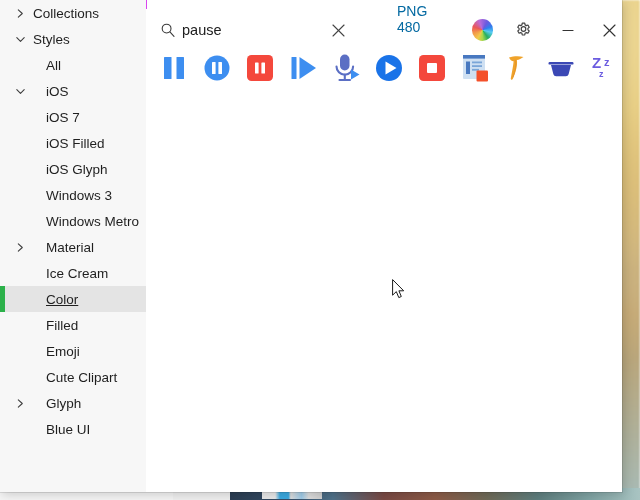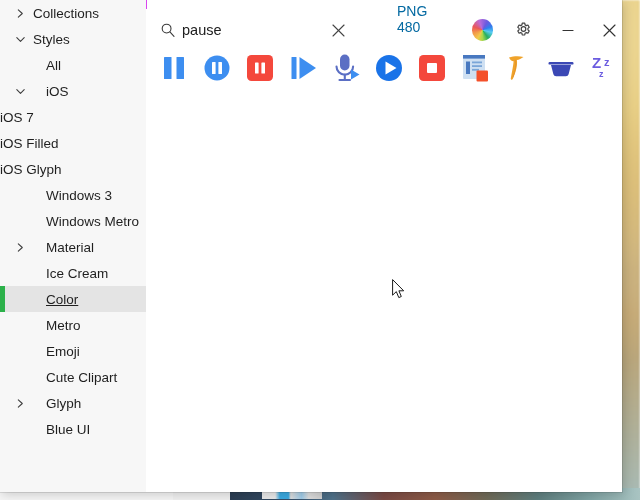--- a/index.html
+++ b/index.html
@@ -99,21 +99,21 @@
     width: 12px;
     height: 12px;
     display: flex;
     align-items: center;
     justify-content: center;
   }
   .nav-item .chev svg { display: block; }
   .nav-label { white-space: nowrap; }
   .nav-item.lvl0 .nav-label { padding-left: 33px; }
   .nav-item.lvl1 .nav-label { padding-left: 46px; }
-  .nav-item.lvl2 .nav-label { }
+  .nav-item.lvl2 .nav-label { padding-left: 46px; }
   .nav-item.selected {
     background: #e4e4e4;
     text-decoration: underline;
   }
   .nav-item.selected .accent {
     position: absolute;
     left: 0; top: 0;
     width: 5px; height: 100%;
     background: #2cb14a;
   }
@@ -286,21 +286,21 @@
         <span class="nav-label">Material</span>
       </div>
       <div class="nav-item lvl1">
         <span class="nav-label">Ice Cream</span>
       </div>
       <div class="nav-item lvl1 selected">
         <span class="accent"></span>
         <span class="nav-label">Color</span>
       </div>
       <div class="nav-item lvl1">
-        <span class="nav-label">Metro</span>
+        <span class="nav-label">Filled</span>
       </div>
       <div class="nav-item lvl1">
         <span class="nav-label">Emoji</span>
       </div>
       <div class="nav-item lvl1">
         <span class="nav-label">Cute Clipart</span>
       </div>
       <div class="nav-item lvl1">
         <span class="chev">
           <svg width="11" height="11" viewBox="0 0 11 11">

